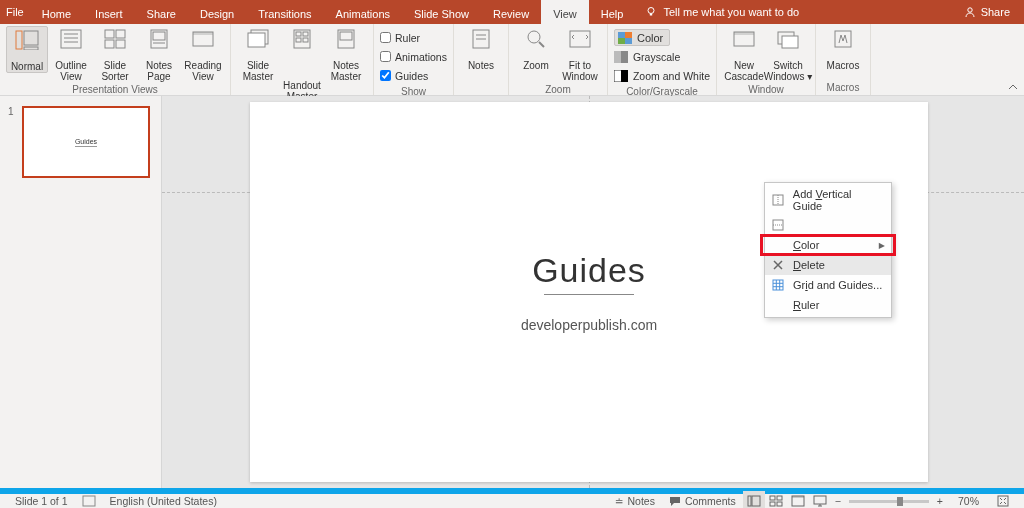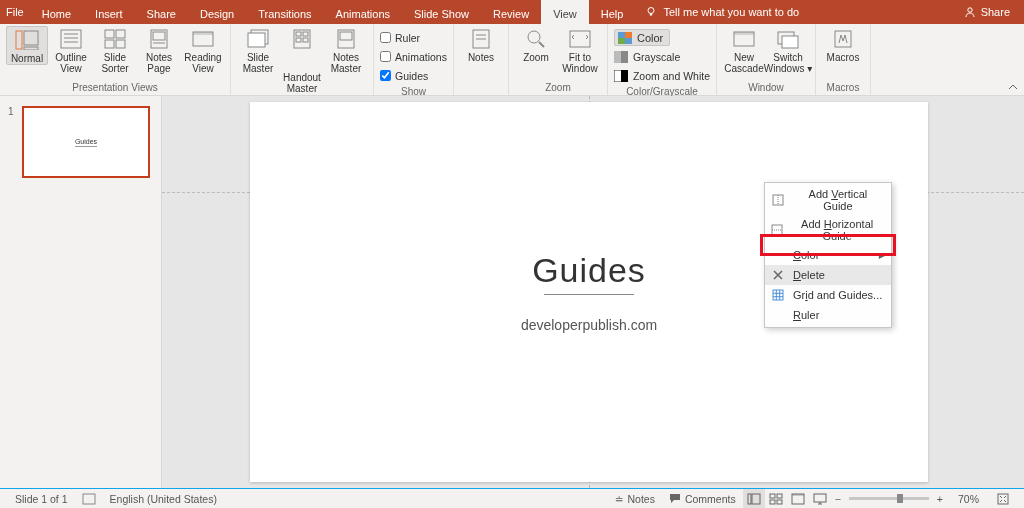--- a/index.html
+++ b/index.html
@@ -12,21 +12,21 @@
 .tab.file { padding: 0 6px; }
 .spacer { flex: 1; }
 .tellme { display: flex; align-items: center; gap: 6px; padding: 0 10px; }
 .share { display: flex; align-items: center; gap: 5px; padding: 0 14px; }
 
 
 .ribbon { background: #f3f2f1; height: 72px; display: flex; border-bottom: 1px solid #d8d8d8; position: relative; }
 .group { border-right: 1px solid #e0ded9; display: flex; flex-direction: column; padding: 2px 6px 0; }
 .group-body { flex: 1; display: flex; align-items: flex-start; gap: 2px; }
 .group-label { text-align: center; font-size: 10px; color: #666; padding: 2px 0 2px; }
-.bigbtn { display: flex; flex-direction: column; align-items: center; justify-content: flex-start; width: 42px; padding-top: 2px; gap: 2px; cursor: pointer; }
+.bigbtn { display: flex; flex-direction: column; align-items: center; justify-content: flex-start; width: 42px; padding-top: 2px; gap: 10px; cursor: pointer; }
 .bigbtn.sel { background: #e1dfdd; border: 1px solid #c8c6c4; border-radius: 2px; }
 .bigbtn .ic { width: 26px; height: 22px; display:flex; align-items:center; justify-content:center; }
 .bigbtn .lbl { font-size: 10px; text-align: center; line-height: 1.1; }
 .chk { display: flex; align-items: center; gap: 4px; font-size: 10.5px; height: 17px; }
 .chk input { width: 11px; height: 11px; }
 .colorrow { display:flex; align-items:center; gap:5px; font-size:10.5px; height:17px; }
 .colorbtn { display:flex; align-items:center; gap:5px; background:#e1dfdd; border:1px solid #c8c6c4; padding:0 6px 0 3px; border-radius:2px; height:17px;}
 .collapse { position: absolute; right: 6px; bottom: 4px; font-size: 10px; color: #666; cursor:pointer;}
 
 
@@ -40,29 +40,29 @@
 .slide { position:absolute; left:88px; top:6px; width:678px; height:380px; background:#fff; box-shadow:0 1px 3px rgba(0,0,0,.2); display:flex; flex-direction:column; align-items:center; justify-content:center; }
 .slide-title { font-size:34px; color:#333; font-weight:400; letter-spacing:1px; }
 .slide-title-underline { width:90px; border-bottom:1.5px solid #888; margin-top:4px;}
 .slide-sub { font-size:14px; color:#555; margin-top:22px; }
 
 
 .vguide { position:absolute; top:0; bottom:0; border-left:1px dashed #bbb; }
 .hguide { position:absolute; left:0; right:0; border-top:1px dashed #bbb; }
 
 
-.ctxmenu { position:absolute; left:764px; top:182px; width:128px; background:#fefefe; border:1px solid #c6c6c6; box-shadow:2px 2px 6px rgba(0,0,0,.2); padding:2px 0; font-size:11px;text-align:center; }
+.ctxmenu { position:absolute; left:764px; top:182px; width:128px; background:#fefefe; border:1px solid #c6c6c6; box-shadow:2px 2px 6px rgba(0,0,0,.2); padding:2px 0; font-size:11px; }
 .ctxitem { display:flex; align-items:center; gap:8px; padding:3px 8px 3px 6px; cursor:pointer; position:relative; }
 .ctxitem.hilite { background:#e8e8e8; }
 .ctxic { width:14px; height:14px; display:flex; align-items:center; justify-content:center; color:#666; }
 .ctxarrow { position:absolute; right:6px; font-size:8px; color:#666; }
 .redbox { position:absolute; border:3px solid #e81123; pointer-events:none; left:760px; top:234px; width:136px; height:22px; }
 
 
-.statusbar { position:absolute; left:0; right:0; bottom:0; height:20px; background:#f3f2f1; border-top:1px solid #0ea5e9; display:flex; align-items:center; font-size:10.5px; color:#555; padding:0 8px; }
+.statusbar { position:absolute; left:0; right:0; bottom:0; height:20px; background:#f3f2f1; border-top:6px solid #0ea5e9; display:flex; align-items:center; font-size:10.5px; color:#555; padding:0 8px; }
 .statusbar .sp { flex:1; }
 .sbtn { padding:0 7px; display:flex; align-items:center; gap:4px; height:100%; cursor:pointer;}
 .viewbtns { display:flex; }
 .viewbtn { width:22px; height:20px; display:flex; align-items:center; justify-content:center; cursor:pointer;}
 .viewbtn.active { background:#e1dfdd; }
 .zoom { display:flex; align-items:center; gap:4px; }
 .zoomtrack { width:80px; height:3px; background:#c8c8c8; position:relative; }
 .zoomthumb { position:absolute; left:48px; top:-3px; width:6px; height:9px; background:#888; }
 
 svg { display:block; }
@@ -368,21 +368,20 @@
       </div>
     <span>Add <span class="underline-letter">V</span>ertical Guide</span>
   </div>
   <div class="ctxitem">
     <div class="ctxic">
         <svg width="12" height="12">
           <rect x="1" y="1" width="10" height="10" fill="none" stroke="#888"></rect>
           <line x1="1" y1="6" x2="11" y2="6" stroke="#888" stroke-dasharray="1"></line>
         </svg>
       </div>
-    <span>Add <span class="underline-letter">H</span>orizontal Guide</span>
   </div>
   <div class="ctxitem">
     <div class="ctxic"></div>
     <span><span class="underline-letter">C</span>olor</span>
     <span class="ctxarrow">▶</span>
   </div>
   <div class="ctxitem hilite">
     <div class="ctxic">
         <svg width="10" height="10">
           <path d="M1 1l8 8M9 1l-8 8" stroke="#666" stroke-width="1.5"></path>

